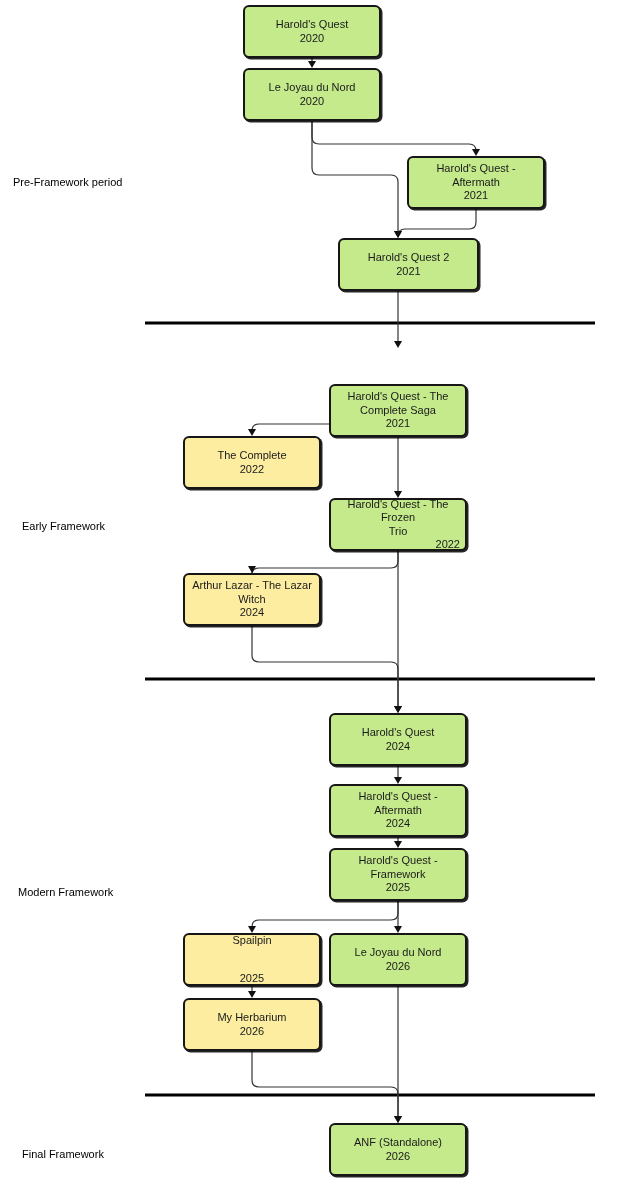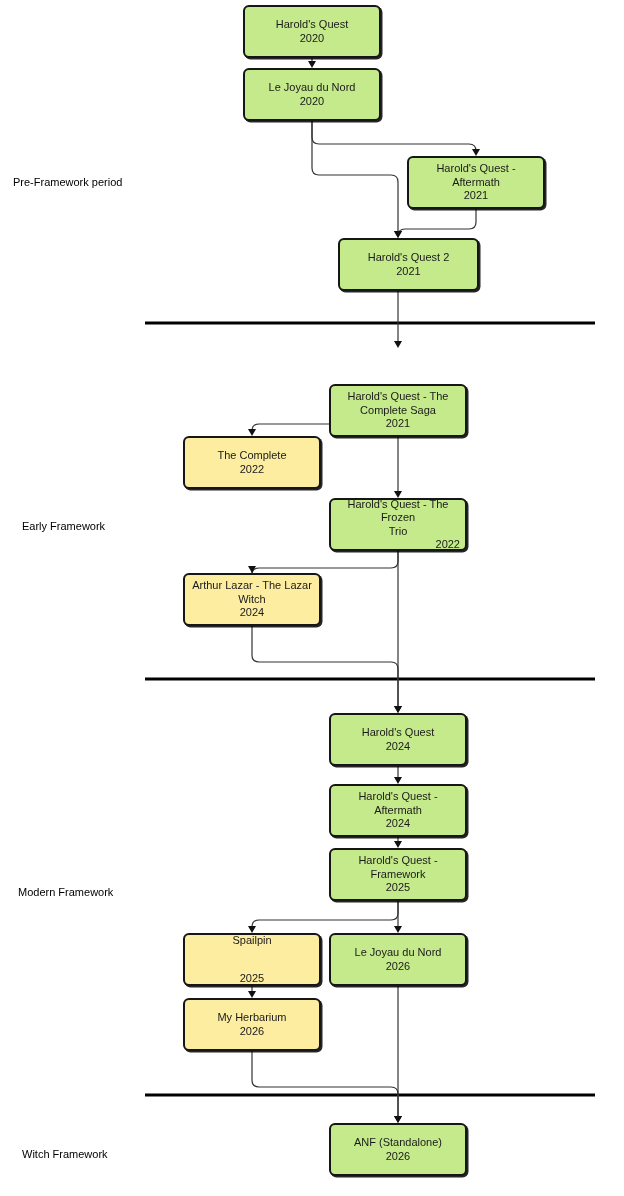--- a/index.html
+++ b/index.html
@@ -103,21 +103,21 @@
         <polygon points="394,1116 402,1116 398,1123" fill="#111111"></polygon>
         <path d="M398,986 L398,1118" fill="none" stroke="#333333" stroke-width="1.2"></path>
         <polygon points="394,1116 402,1116 398,1123" fill="#111111"></polygon>
       </g>
   </svg>
 
   <div id="labels">
       <div class="band-label" style="left: 13px; top: 176px;">Pre-Framework period</div>
       <div class="band-label" style="left: 22px; top: 520px;">Early Framework</div>
       <div class="band-label" style="left: 18px; top: 886px;">Modern Framework</div>
-      <div class="band-label" style="left: 22px; top: 1148px;">Witch Framework</div>
+      <div class="band-label" style="left: 22px; top: 1148px;">Final Framework</div>
     </div>
   <div id="nodes">
       <div class="node green" style="left: 243px; top: 5px; width: 138px; height: 53px;">
         <span class="n-title">Harold's Quest</span>
         <span class="n-year">2020</span>
       </div>
       <div class="node green" style="left: 243px; top: 68px; width: 138px; height: 53px;">
         <span class="n-title">Le Joyau du Nord</span>
         <span class="n-year">2020</span>
       </div>

